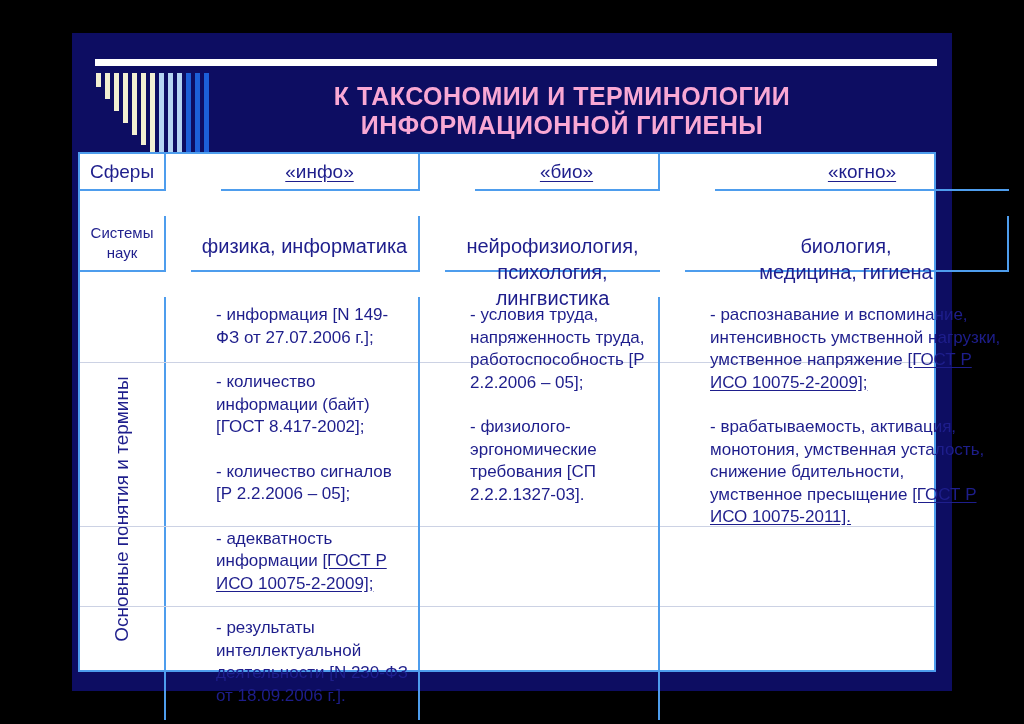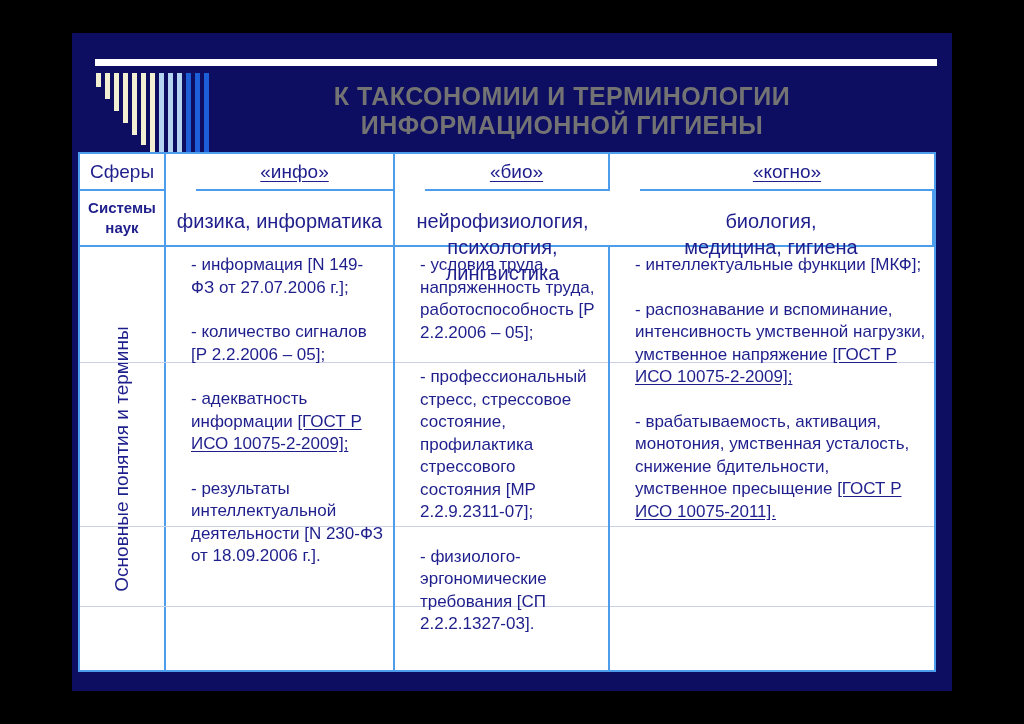--- a/index.html
+++ b/index.html
@@ -11,35 +11,35 @@
   }
   *{margin:0;padding:0;box-sizing:border-box;}
   html,body{width:1024px;height:724px;overflow:hidden;}
   body{background:var(--bg-frame);font-family:"Liberation Sans",sans-serif;}
   .stage{position:relative;width:1024px;height:724px;background:var(--bg-frame);}
   .slide{position:absolute;left:72px;top:33px;width:880px;height:658px;background:var(--bg-slide);}
   .top-rule{position:absolute;left:23px;top:26px;width:842px;height:7px;background:#ffffff;}
   .logo{position:absolute;left:24px;top:40px;display:flex;align-items:flex-start;gap:4px;}
   .logo .bar{width:5px;border-radius:0;}
   .title{position:absolute;left:140px;top:49px;width:700px;text-align:center;
-         color:#737373;font-weight:bold;font-size:25px;line-height:29px;letter-spacing:0.5px;}
+         color:#f9a8d4;font-weight:bold;font-size:25px;line-height:29px;letter-spacing:0.5px;}
   .tbl{position:absolute;left:6px;top:119px;width:858px;height:520px;background:#ffffff;
        border:2px solid var(--tbl-border);color:var(--tbl-text);}
   .grid{display:grid;width:100%;height:100%;
         grid-template-columns:86px 229px 215px 324px;
-        grid-template-rows:37px 56px 423px;}
+        grid-template-rows:37px 56px 423px;gap:25px;}
   .c{border-right:2px solid var(--tbl-border);border-bottom:2px solid var(--tbl-border);
      position:relative;background:transparent;}
   .c.lastcol{border-right:none;}
   .c.lastrow{border-bottom:none;}
   .hdr{display:flex;align-items:center;justify-content:center;font-size:19px;margin-left:30px;}
   .hdr .u{text-decoration:underline;text-underline-offset:3px;}
   .rowlab{display:flex;align-items:center;justify-content:center;font-size:19px;}
   .rowlab2{display:flex;flex-direction:column;align-items:center;justify-content:center;
-           font-size:15px;line-height:20px;text-align:center;font-weight:bold;}
+           font-size:15px;line-height:20px;text-align:center;}
   .sys{font-size:20px;line-height:26px;text-align:center;padding-top:17px;
        display:block;}
   .terms{padding:7px 8px 0 25px;font-size:17px;line-height:22.5px;text-align:left;z-index:2;}
   .terms p{margin:0 0 22px 0;}
   .terms p:last-child{margin-bottom:0;}
   .terms .u{text-decoration:underline;text-underline-offset:2px;}
   .vwrap{position:relative;overflow:visible;}
   .vlabel{position:absolute;left:50%;top:50%;width:420px;height:24px;line-height:24px;
           text-align:center;font-size:19px;
           transform:translate(-50%,-50%) rotate(-90deg);}
@@ -92,30 +92,29 @@
         <div class="c rowlab2">Системы<br>наук</div>
         <div class="c sys">физика, информатика</div>
         <div class="c sys lastcol">нейрофизиология, психология,<br>лингвистика</div>
         <div class="c sys">биология,<br>медицина, гигиена</div>
 
         <div class="c lastrow vwrap">
           <div class="vlabel">Основные понятия и термины</div>
         </div>
         <div class="c lastrow terms">
             <p><span>- информация [N 149-ФЗ от 27.07.2006 г.];</span></p>
+            <p><span>- количество информации (байт) [ГОСТ 8.417-2002];</span></p>
             <p><span>- количество сигналов [Р 2.2.2006 – 05];</span></p>
             <p><span>- адекватность информации </span><span class="u">[ГОСТ Р ИСО 10075-2-2009];</span></p>
             <p><span>- результаты интеллектуальной деятельности [N 230-ФЗ от 18.09.2006 г.].</span></p>
           </div>
         <div class="c lastrow terms">
             <p><span>- условия труда, напряженность труда, работоспособность [Р 2.2.2006 – 05];</span></p>
-            <p><span>- профессиональный стресс, стрессовое состояние, профилактика стрессового состояния [МР 2.2.9.2311-07];</span></p>
             <p><span>- физиолого-эргономические требования [СП 2.2.2.1327-03].</span></p>
           </div>
         <div class="c lastrow lastcol terms">
-            <p><span>- интеллектуальные функции [МКФ];</span></p>
             <p><span>- распознавание и вспоминание, интенсивность умственной нагрузки, умственное напряжение </span><span class="u">[ГОСТ Р ИСО 10075-2-2009];</span></p>
             <p><span>- врабатываемость, активация, монотония, умственная усталость, снижение бдительности, умственное пресыщение </span><span class="u">[ГОСТ Р ИСО 10075-2011].</span></p>
           </div>
       </div>
     </div>
   </div>
 </div>
 
 </body></html>

